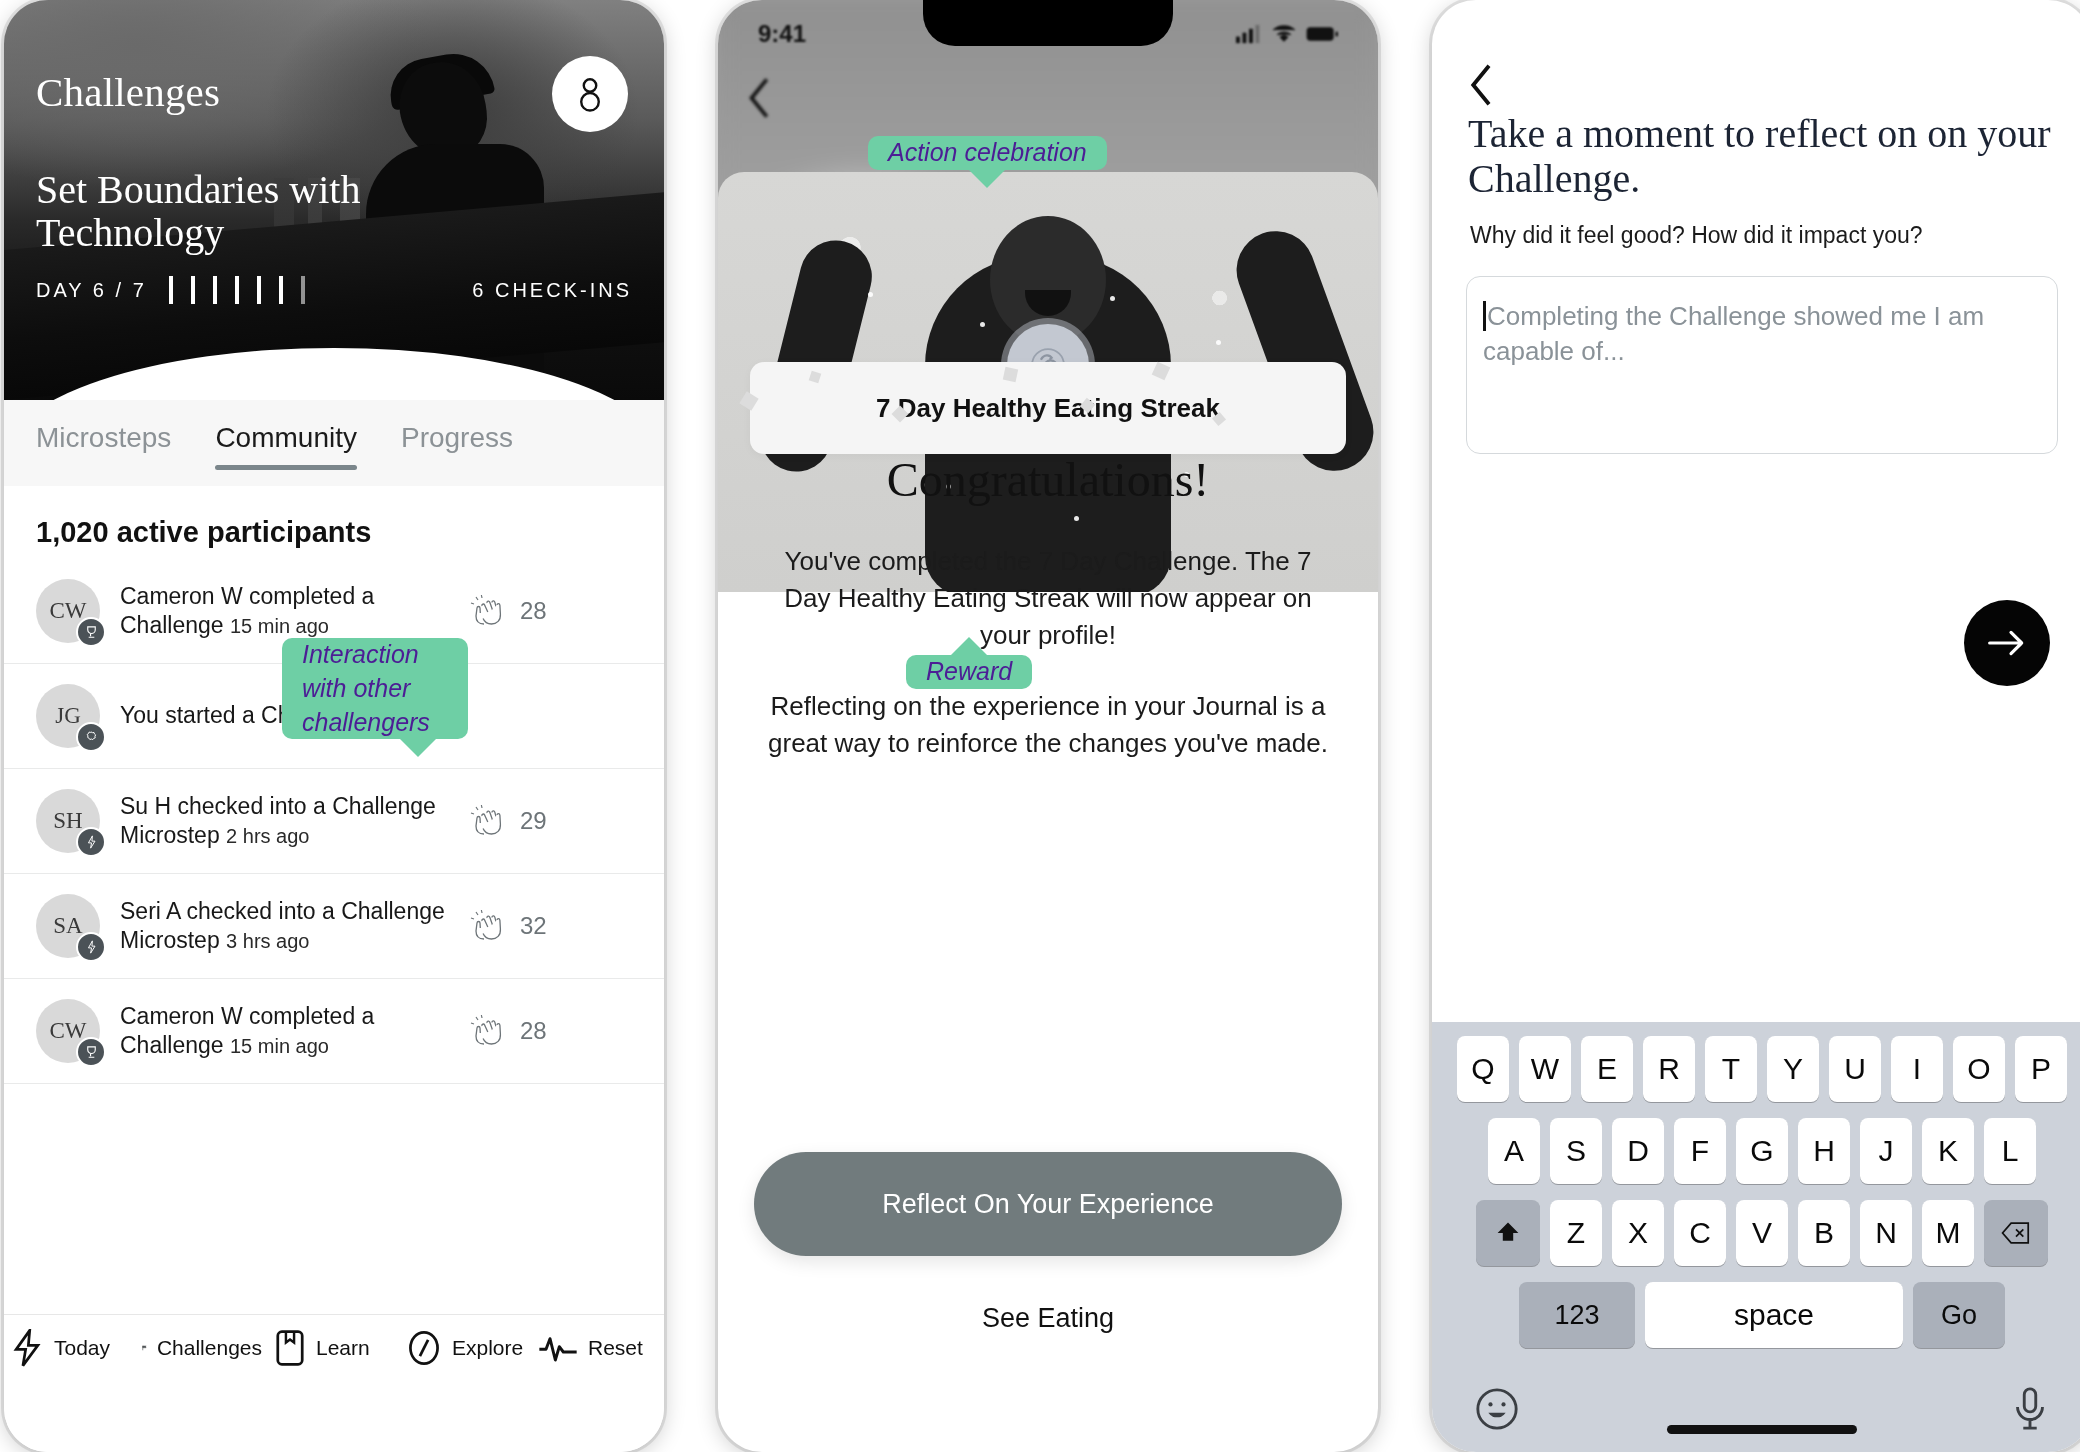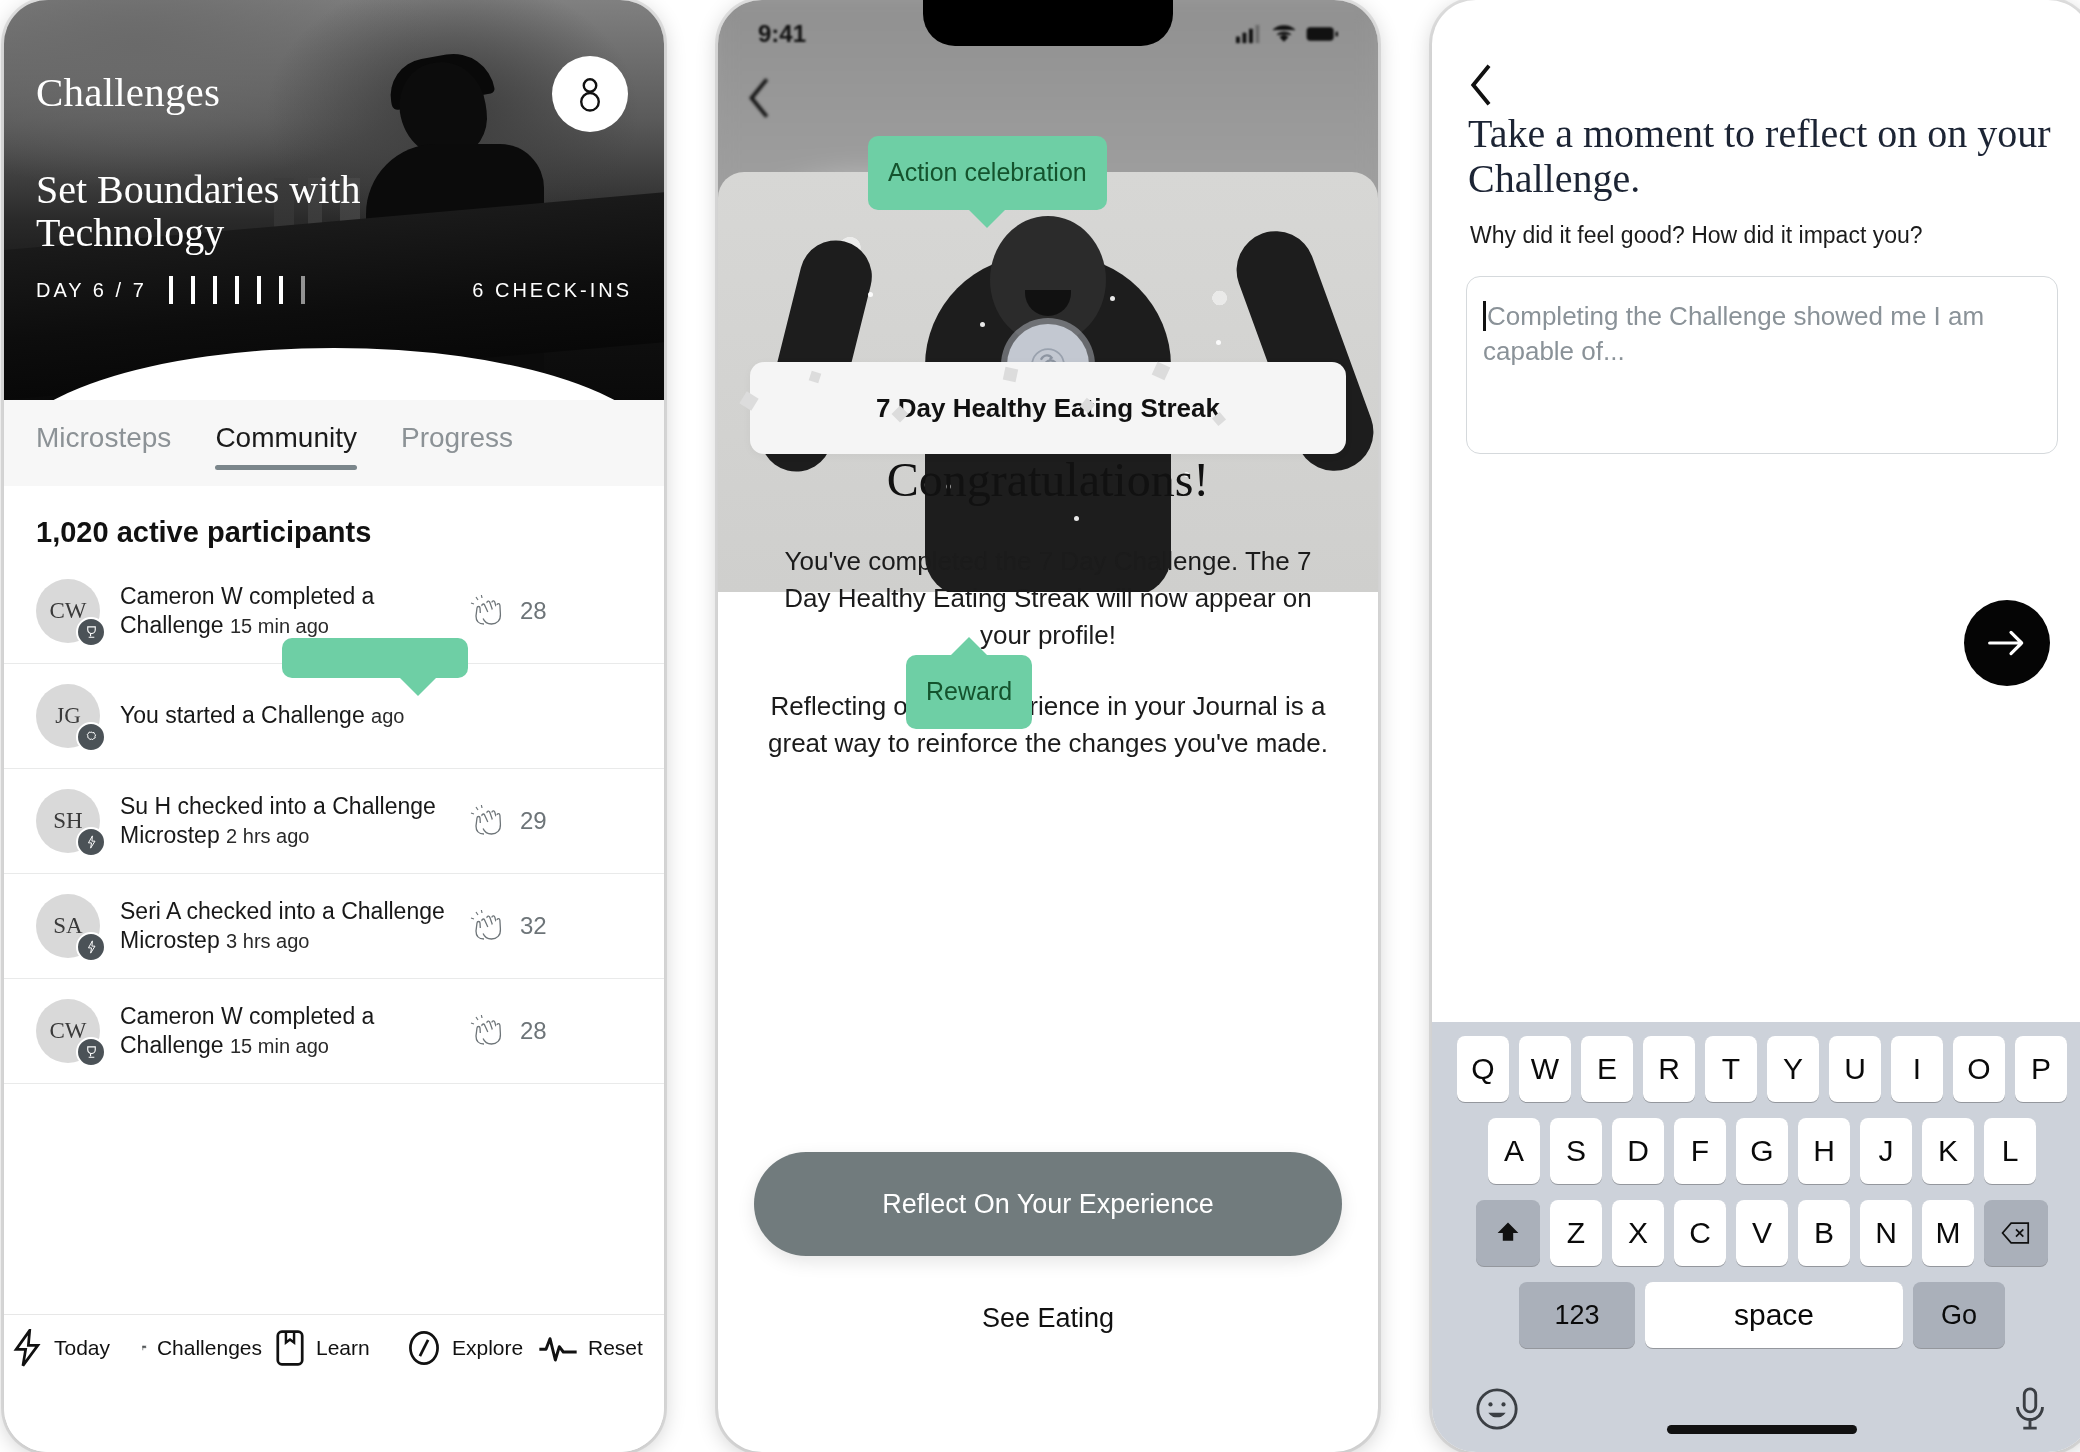--- a/index.html
+++ b/index.html
@@ -292,25 +292,26 @@
   .see-reward {
     position: absolute; left: 0; right: 0; bottom: 118px;
     text-align: center; font-size: 27px; color: #111;
   }
 
   
   .callout {
     position: absolute;
     background: #6ecfa5;
     border-radius: 10px;
-    color: #14532d;
+    color: #4c1d95;
     font-size: 25px;
     line-height: 1.35;
-    padding: 20px 20px;
+    padding: 0 20px;
     z-index: 40;
+    font-style: italic;
   }
   .callout .tail-down {
     position: absolute; left: 50%; transform: translateX(-50%); bottom: -18px;
     width: 0; height: 0;
     border-left: 20px solid transparent; border-right: 20px solid transparent;
     border-top: 20px solid #6ecfa5;
   }
   .callout .tail-up {
     position: absolute; left: 50%; transform: translateX(-50%); top: -18px;
     width: 0; height: 0;
@@ -531,20 +532,21 @@
             <path d="M22 8.5c-.2-1.9 2.3-2.4 2.8-.4l2.4 9" fill="#fff" stroke="#6d7478" stroke-width="1.3"></path>
             <path d="M27 11c.2-1.8 2.7-1.8 2.9.2l.5 9c.4 6-3.5 9.8-8.9 9.8-4.4 0-7-2-8.4-5.5" fill="#fff" stroke="#6d7478" stroke-width="1.3"></path>
             <path d="M8 6 6 3M12 4l-.6-3M4 10l-3-1" stroke="#6d7478" stroke-width="1.2"></path>
           </svg>
           <span class="clap-count">28</span>
         </div>
       </div>
     </div>
 
     <div class="callout" style="left:278px; top:638px; width:186px;">
+      <span>Interaction with other challengers</span>
       <span class="tail-down" style="left:auto; right:30px; transform:none;"></span>
     </div>
 
     <div class="tabbar">
       <div class="tabitem">
         <svg width="34" height="38" viewBox="0 0 24 28">
             <path d="M14 1 4 15h7l-2 12 11-15h-7l1-11Z" fill="none" stroke="#111" stroke-width="2"></path>
           </svg>
         <span>Today</span>
       </div>

